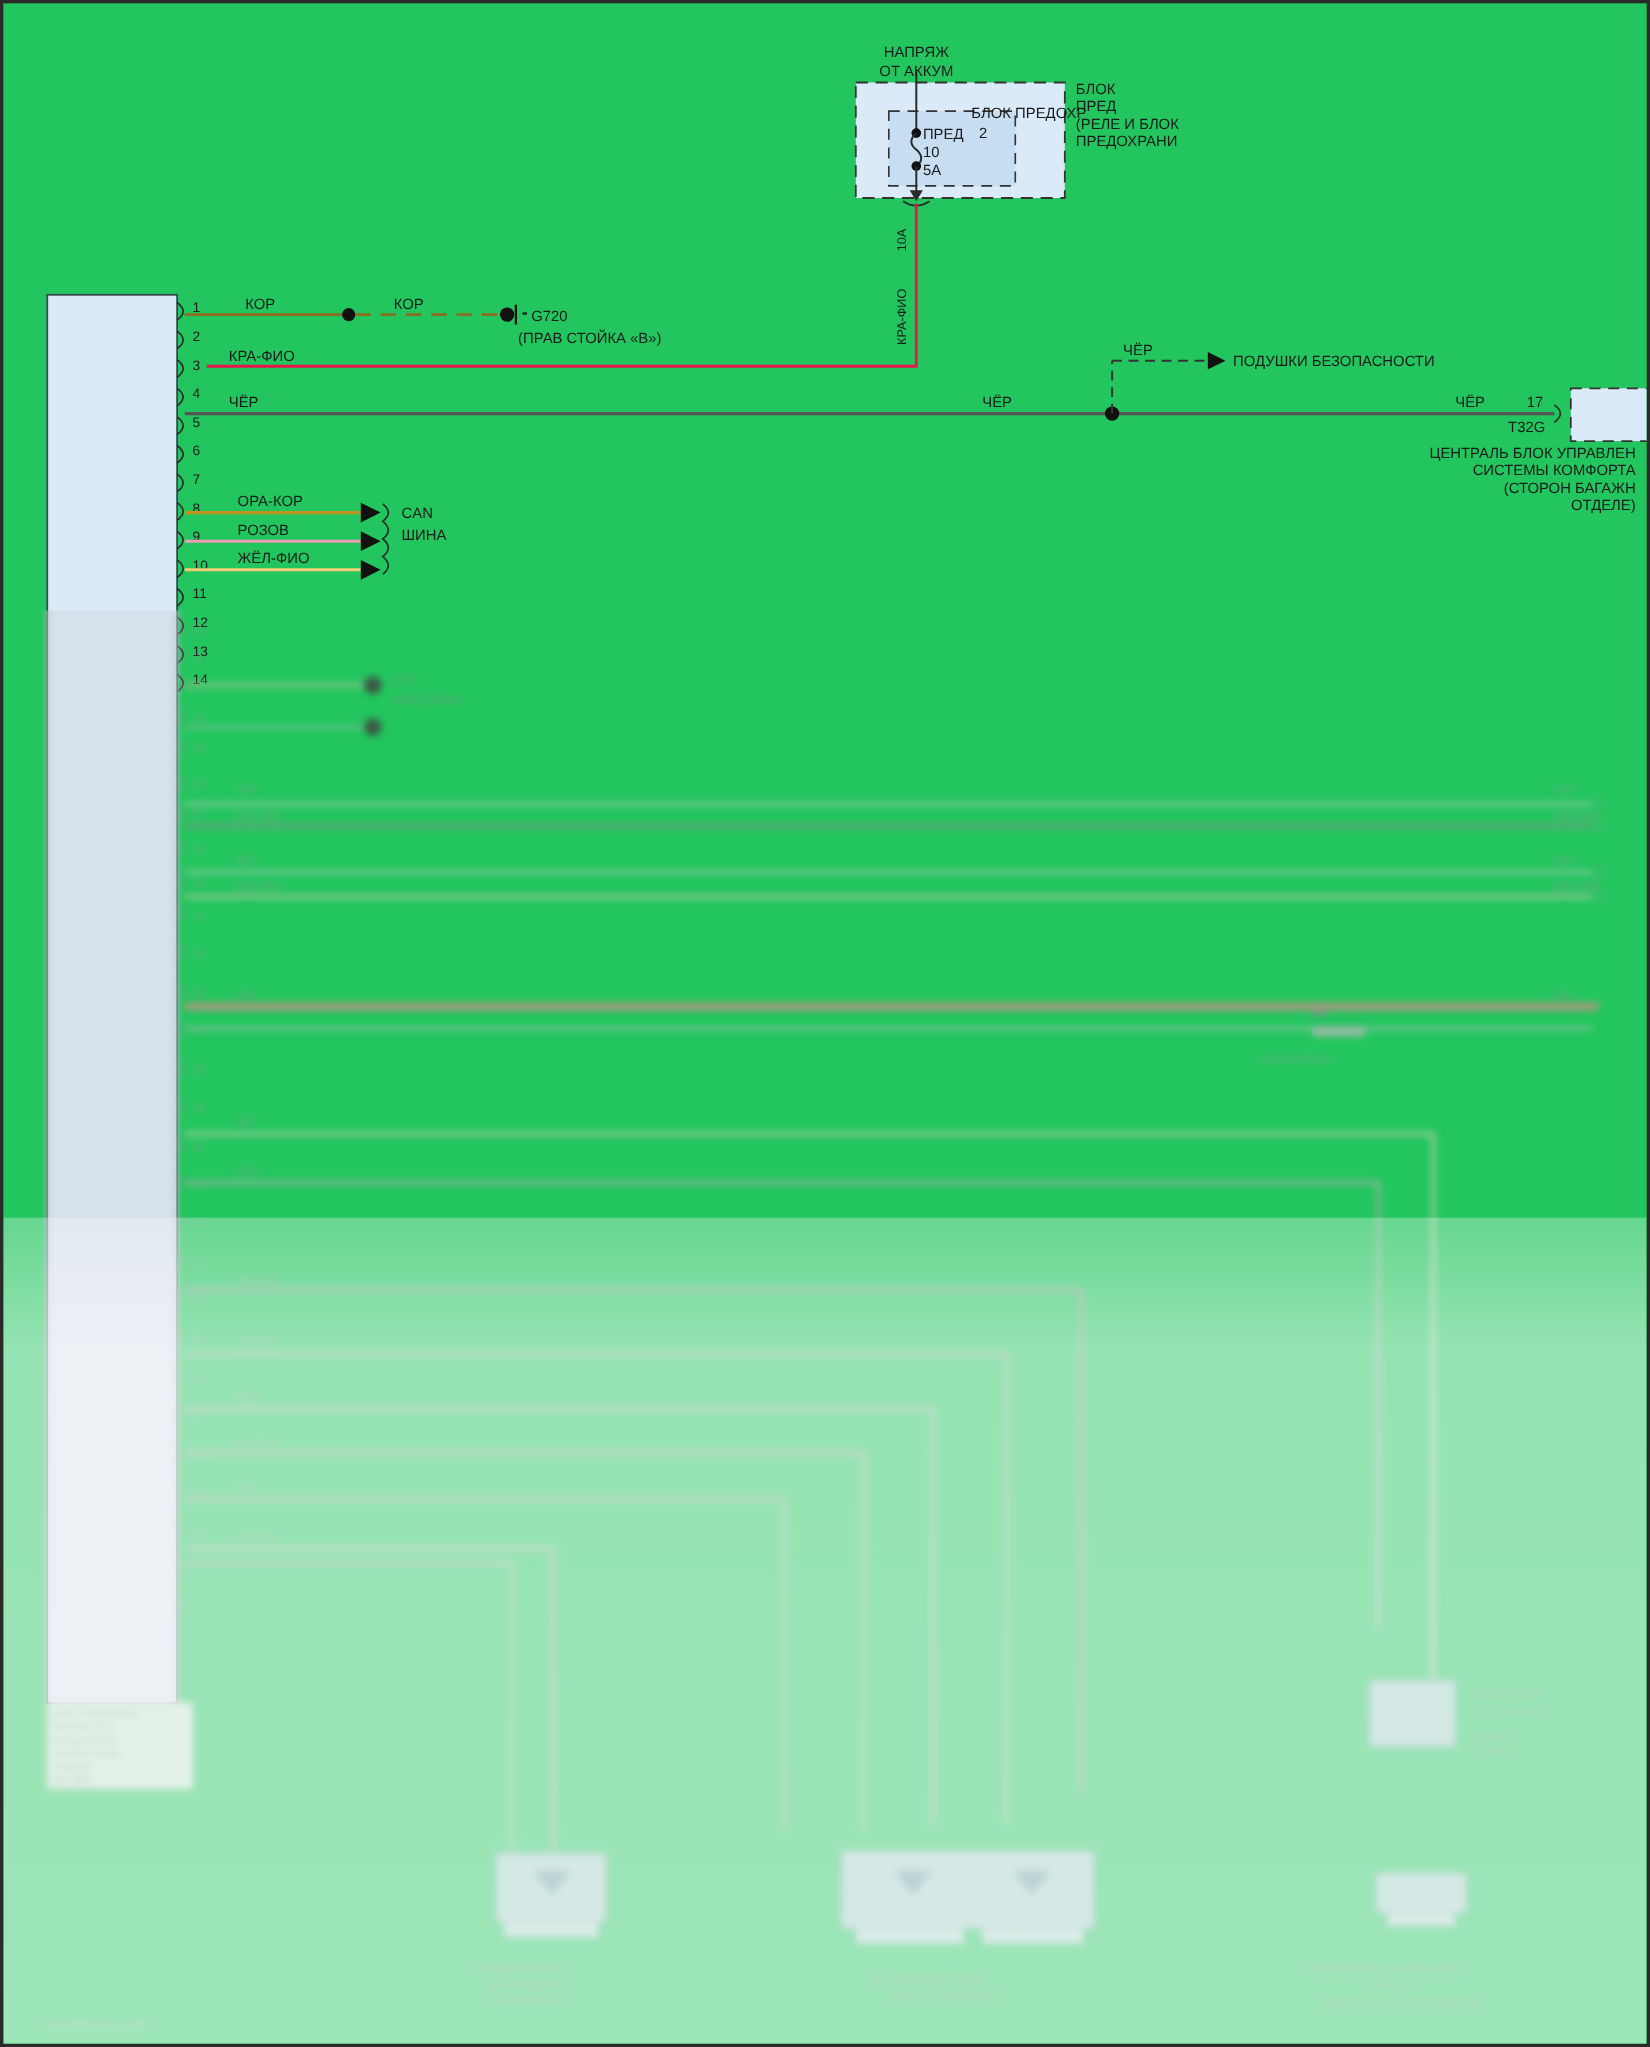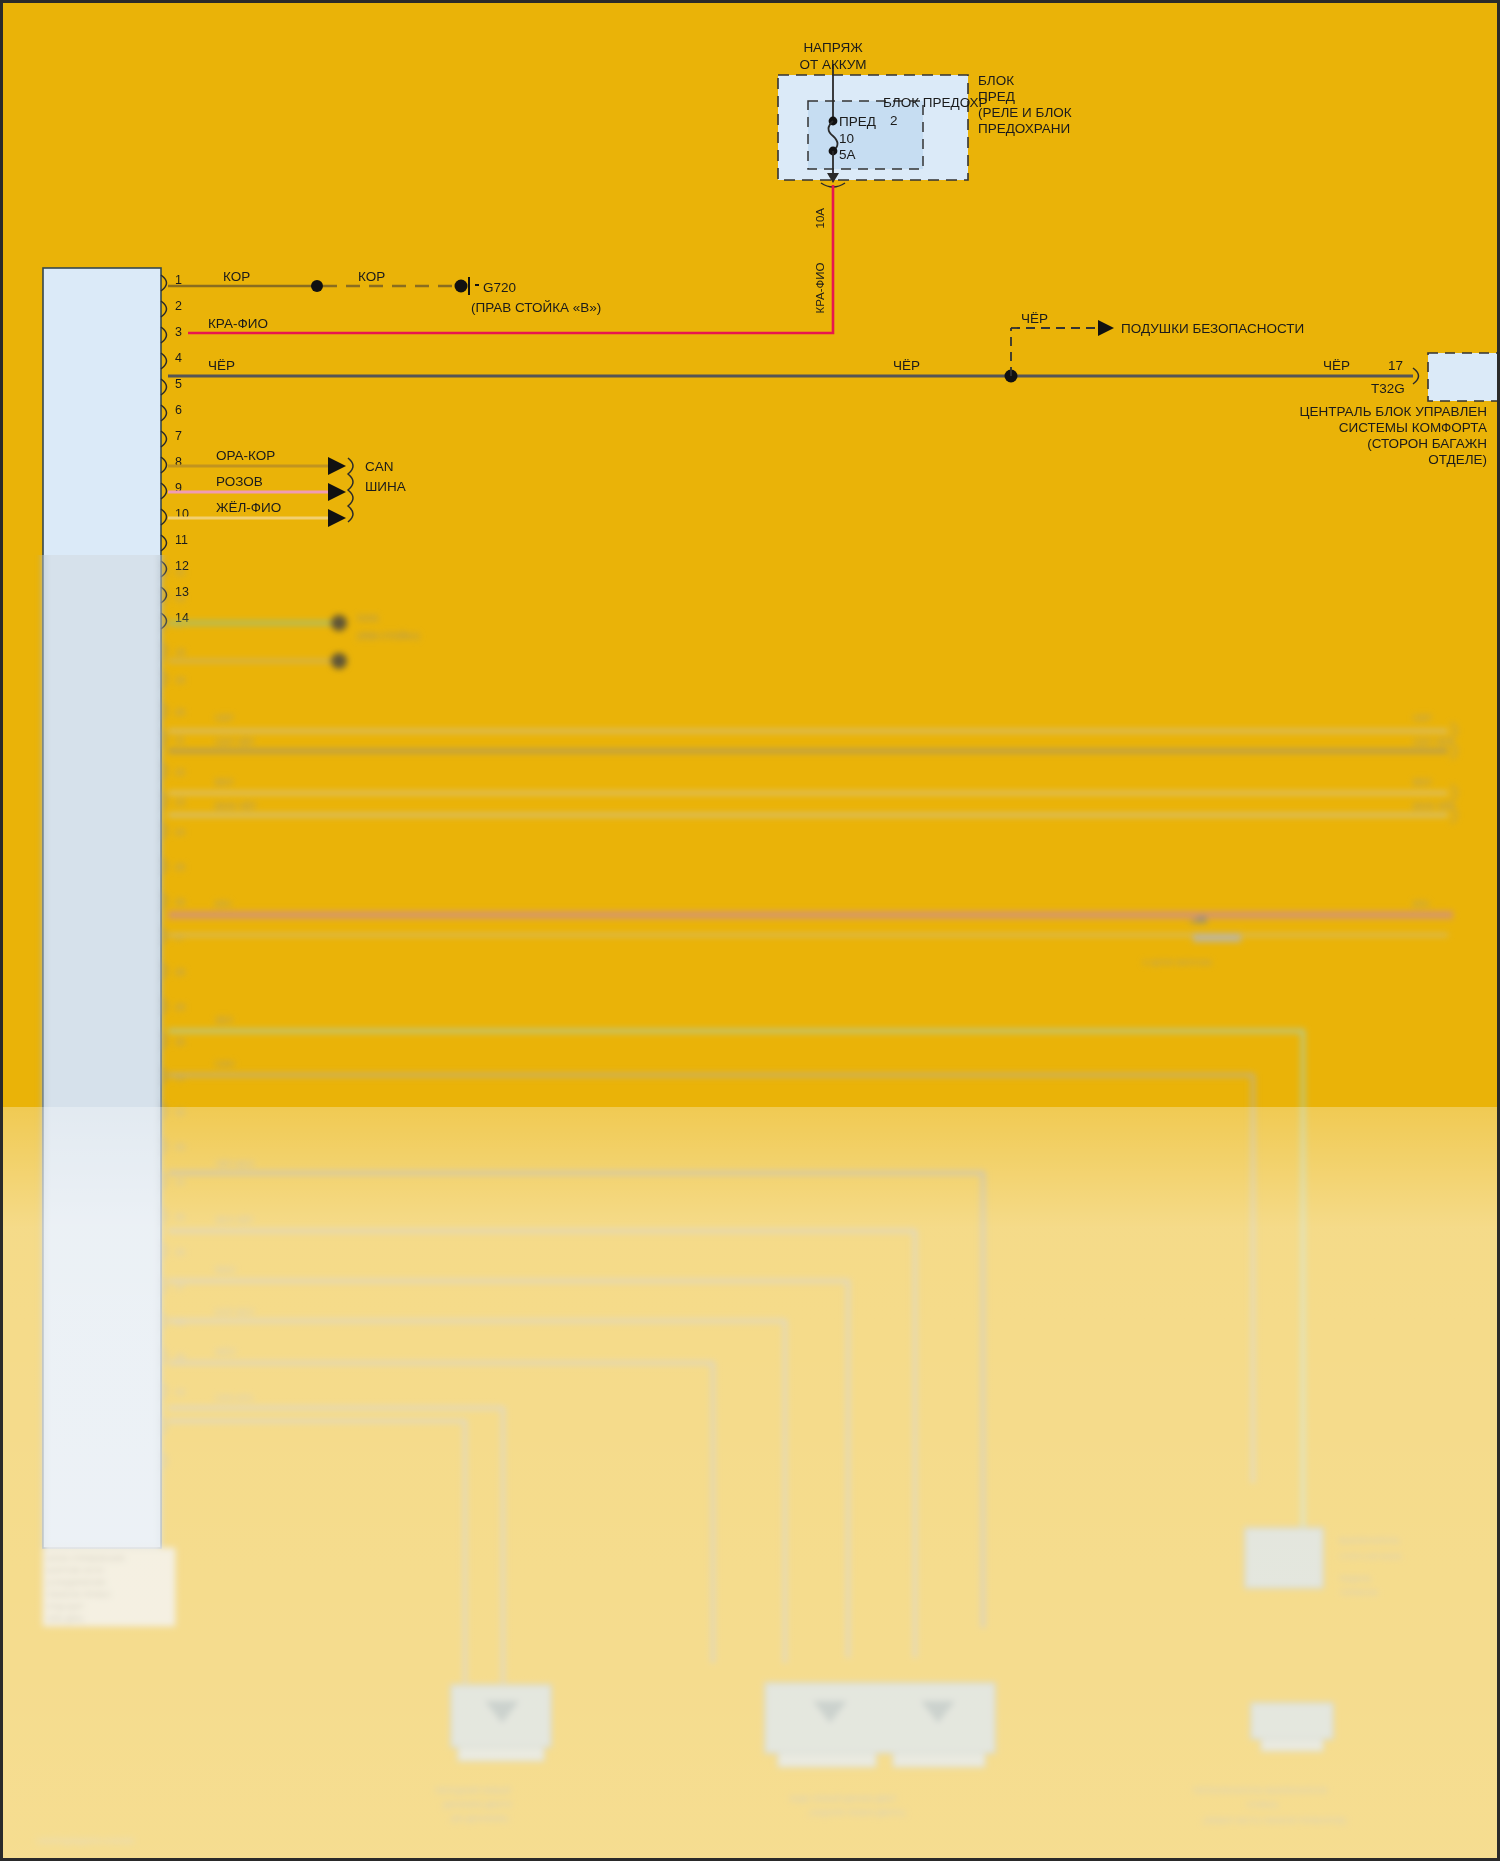--- a/index.html
+++ b/index.html
@@ -1,18 +1,18 @@
 <!DOCTYPE html>
 <html><head>
 <meta charset="utf-8">
 <style>
   html,body{margin:0;padding:0;background:#ffffff;}
   body{font-family:"Liberation Sans",sans-serif;}
   #page{
-    position:relative;width:1500px;height:1861px;background:#eab308;
+    position:relative;width:1500px;height:1861px;background:#22c55e;
     border:3px solid #2a2a2a;box-sizing:border-box;overflow:hidden;text-align:center;
   }
   .lay{position:absolute;left:0;top:0;width:1494px;height:1855px;}
   svg.lay{display:block;}
   
   #blurwrap{
     position:absolute;left:0;top:552px;width:1494px;height:1303px;
     overflow:hidden;
   }
   #blurinner{

